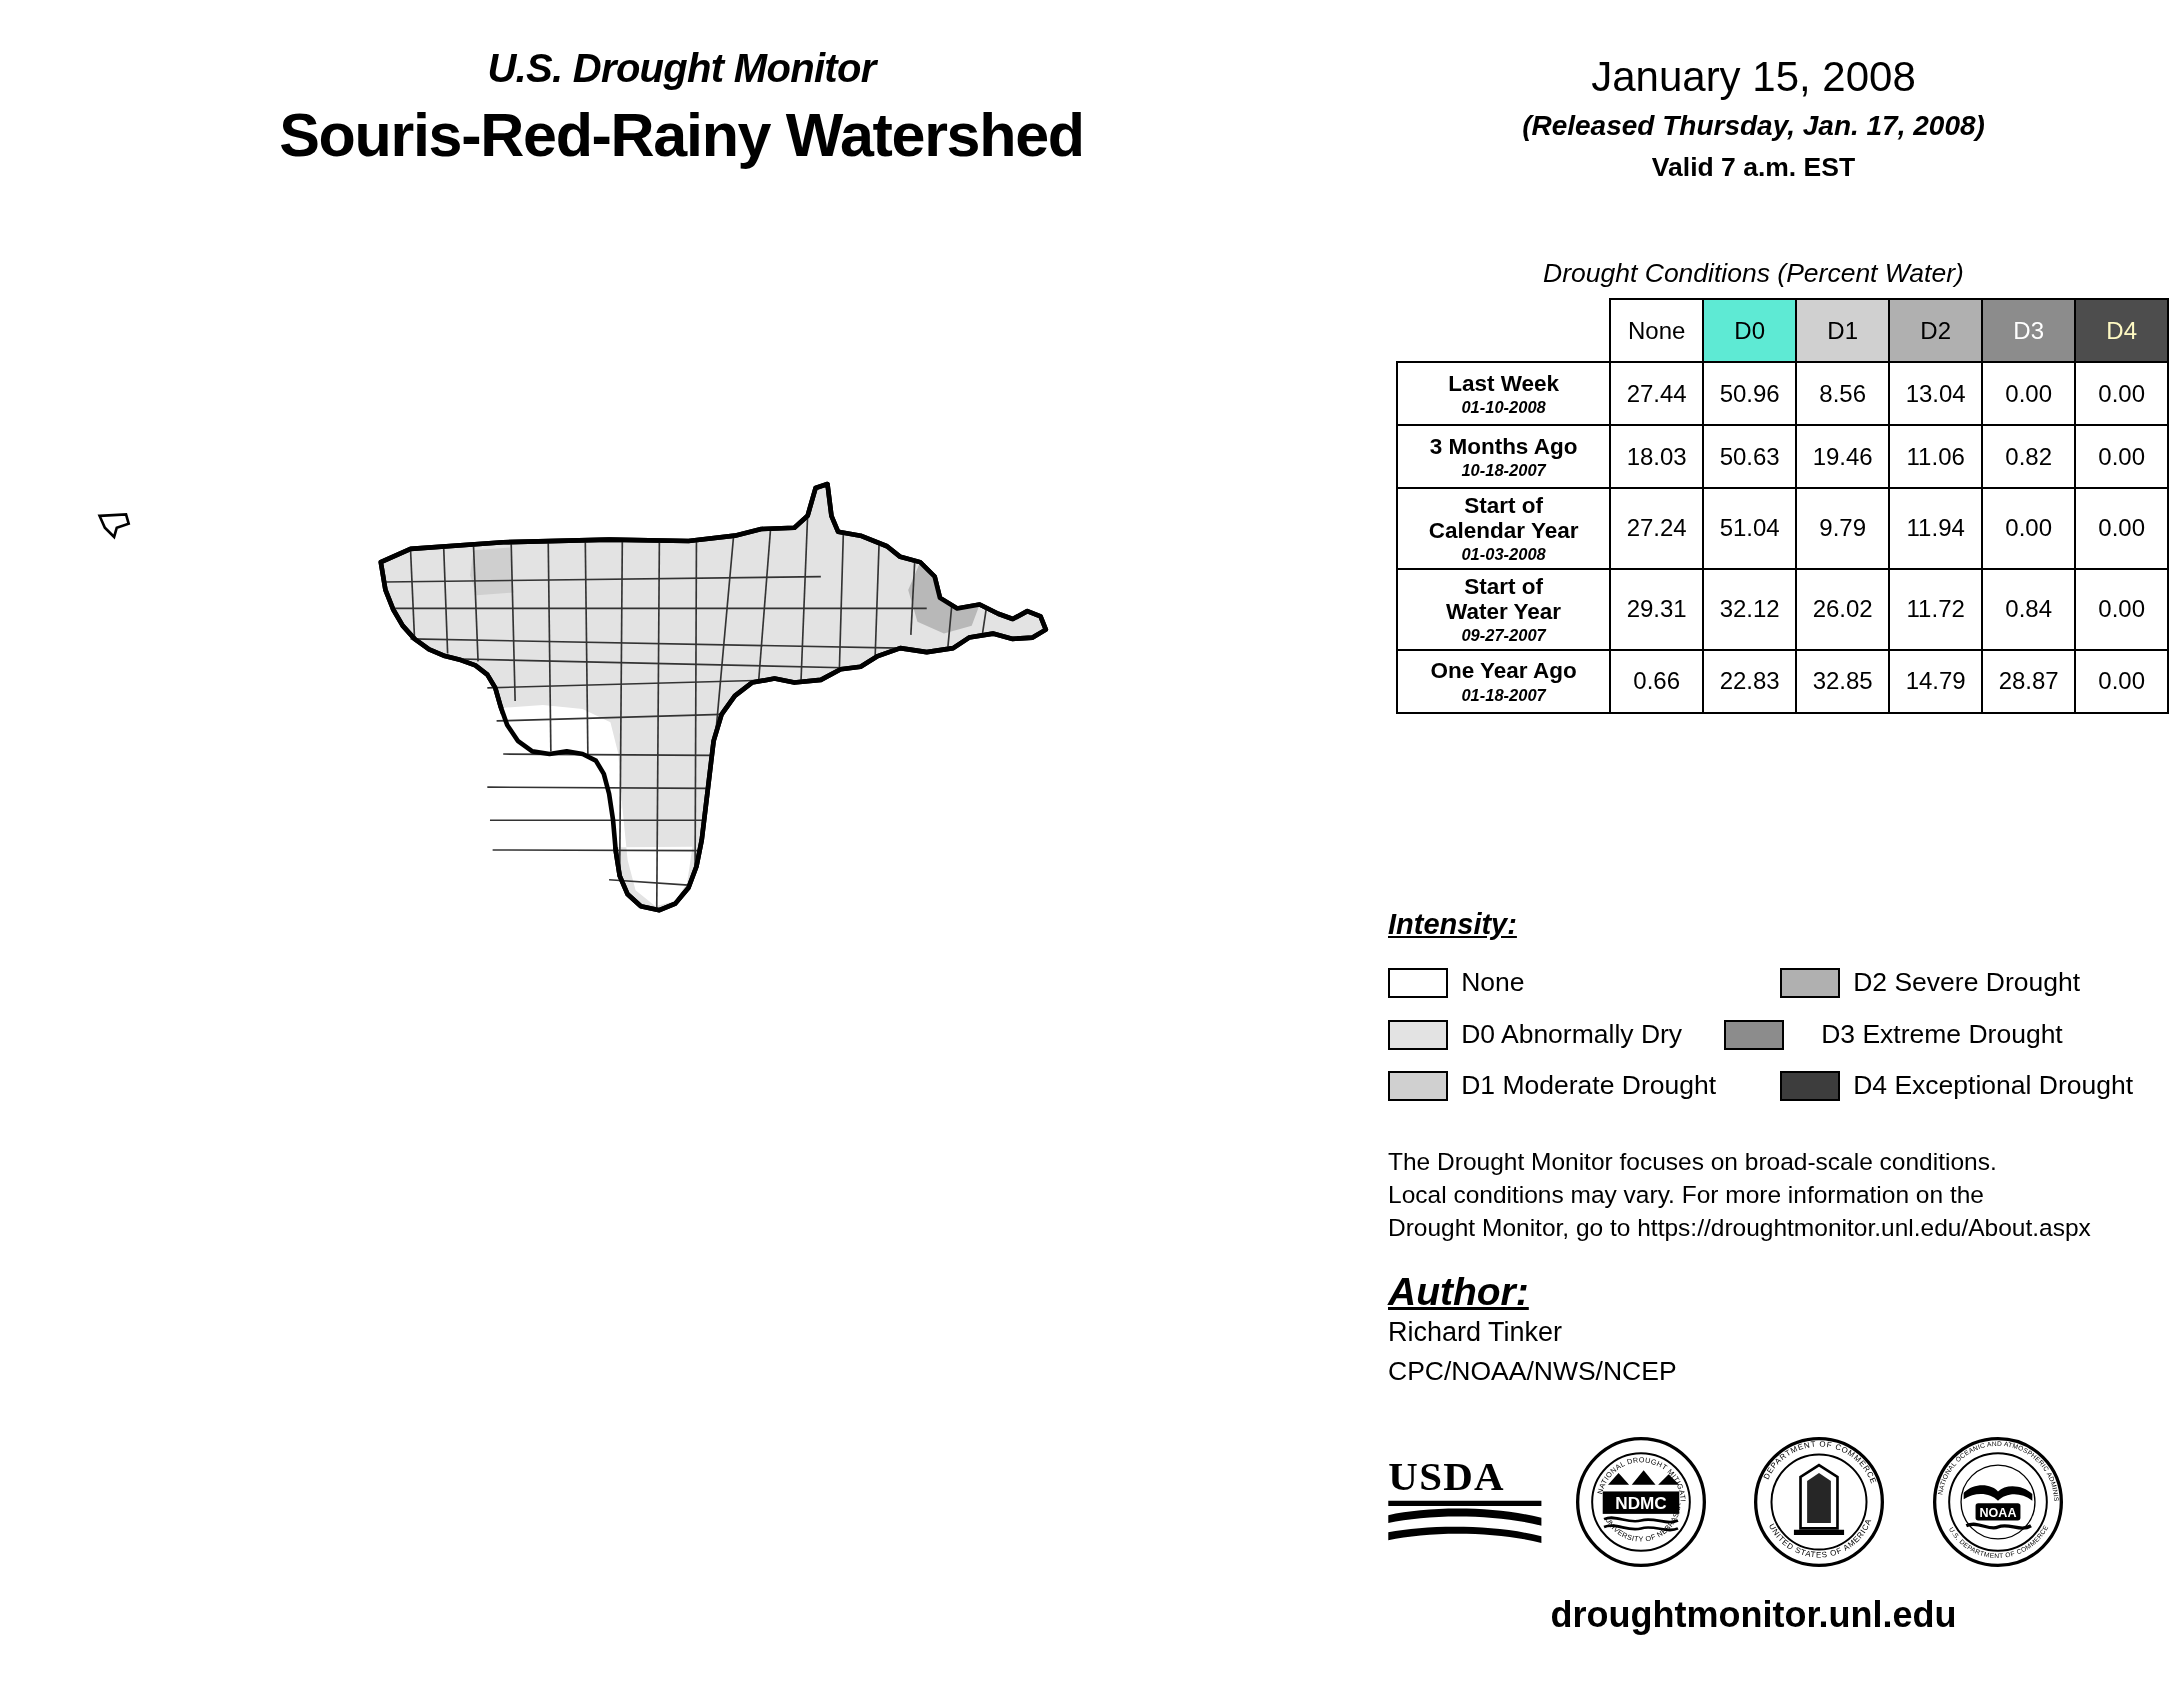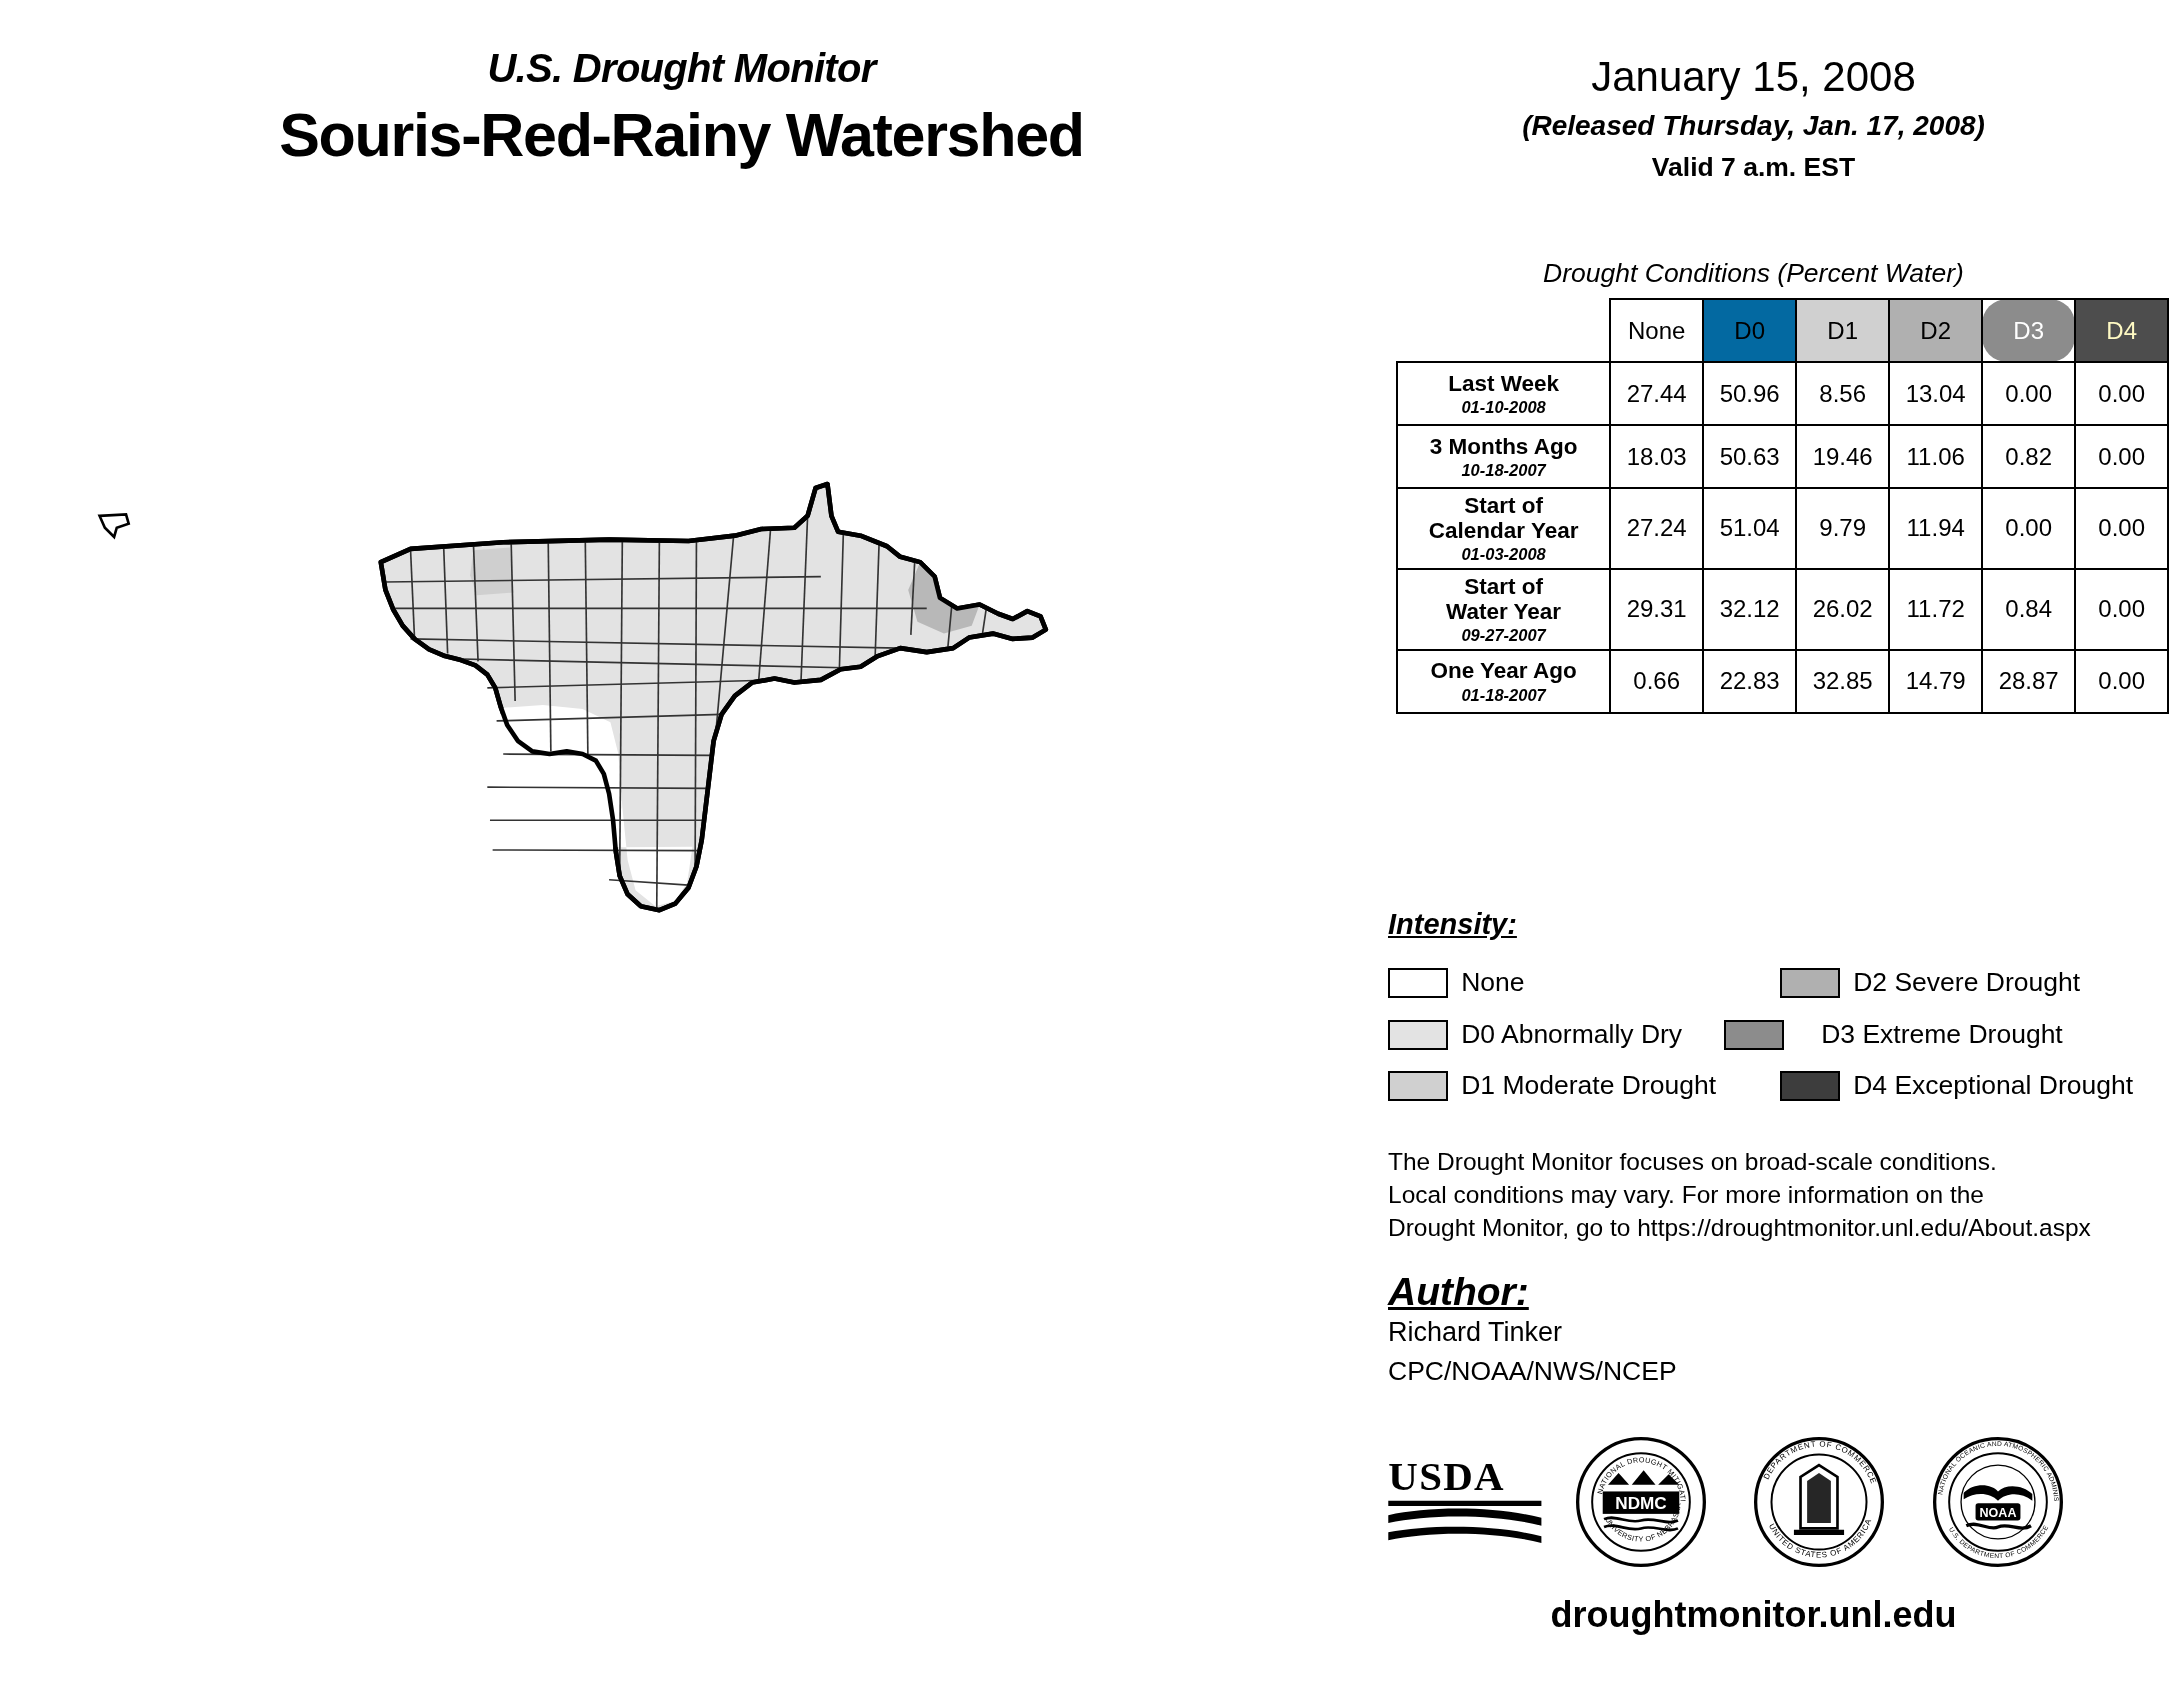--- a/index.html
+++ b/index.html
@@ -105,24 +105,24 @@
     font-style: italic;
     font-size: 16.5px;
     margin-top: 2px;
   }
   #cond-table .val {
     width: 91px;
     height: 61px;
     font-size: 24px;
   }
   .hdr-none { background:#ffffff; }
-  .hdr-d0 { background:#0369a1; }
+  .hdr-d0 { background:#5eead4; }
   .hdr-d1 { background:#d0d0d0; }
   .hdr-d2 { background:#b0b0b0; }
-  .hdr-d3 { background:#8c8c8c; color:#fff;border-radius:25px; }
+  .hdr-d3 { background:#8c8c8c; color:#fff; }
   .hdr-d4 { background:#4d4d4d; color:#fef9c3; }
 
   
   #intensity-heading {
     position: absolute;
     left: 1388px;
     top: 908px;
     font-size: 29px;
     font-style: italic;
     font-weight: bold;

